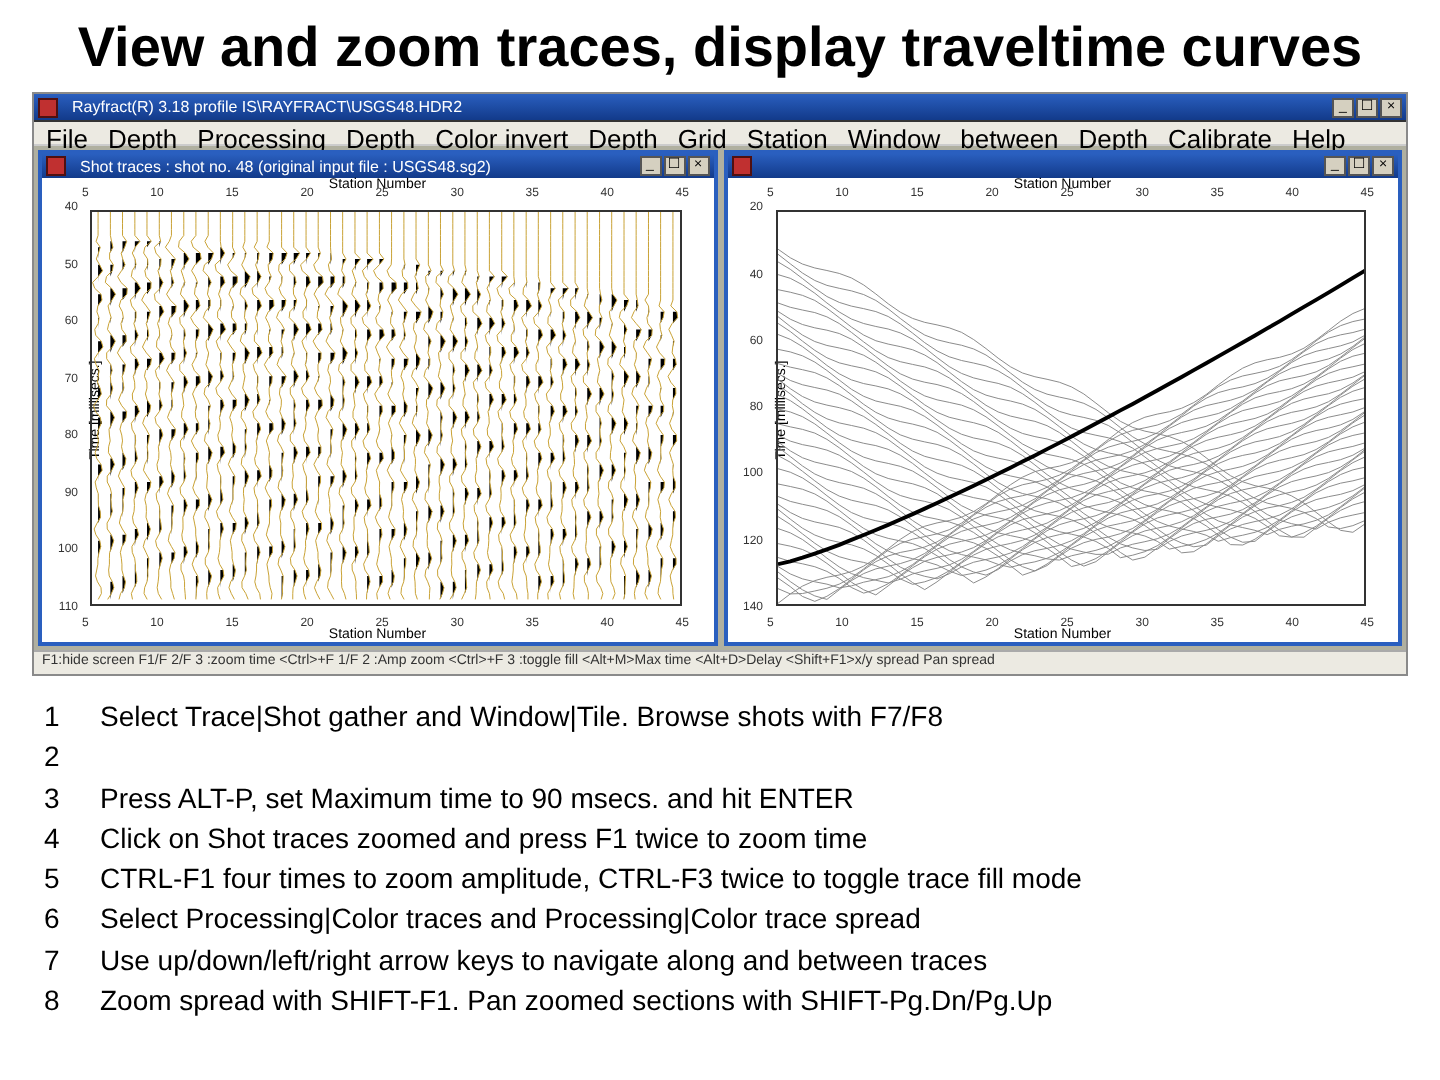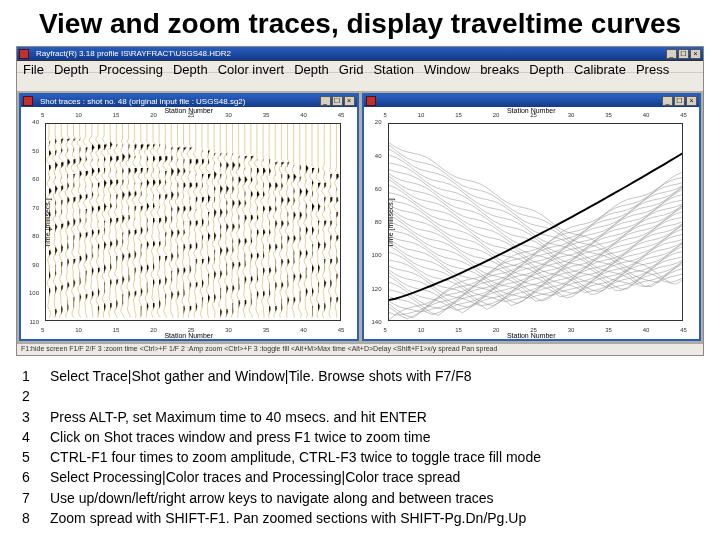--- a/index.html
+++ b/index.html
@@ -53,21 +53,20 @@
     padding: 1px 6px;
     border-bottom: 1px solid #ccc;
   }
   .menu-item { cursor: default; }
   .mdi-area {
     height: 252px;
     background: #b0b0a0;
     padding: 2px;
     display: flex;
     gap: 3px;
-    margin-top: 18px;
   }
   .child-window {
     flex: 1;
     background: #fff;
     border: 2px solid #2a5fbf;
     display: flex; flex-direction: column;
     min-width: 0;
   }
   .child-title-bar {
     height: 13px;
@@ -173,24 +172,24 @@
   <div class="menubar">
     <span class="menu-item">File</span>
     <span class="menu-item">Depth</span>
     <span class="menu-item">Processing</span>
     <span class="menu-item">Depth</span>
     <span class="menu-item">Color invert</span>
     <span class="menu-item">Depth</span>
     <span class="menu-item">Grid</span>
     <span class="menu-item">Station</span>
     <span class="menu-item">Window</span>
-    <span class="menu-item">breaks</span>
+    <span class="menu-item">between</span>
     <span class="menu-item">Depth</span>
     <span class="menu-item">Calibrate</span>
-    <span class="menu-item">Press</span>
+    <span class="menu-item">Help</span>
   </div>
 
   <div class="mdi-area">
 
     <div class="child-window">
       <div class="child-title-bar">
         <div class="tb-left">
           <span class="tb-icon"></span>
           <span class="tb-title">Shot traces : shot no. 48 (original input file : USGS48.sg2)</span>
         </div>
@@ -901,25 +900,25 @@
 <div class="instructions">
   <div class="instruction-row">
       <span class="instruction-num">1</span>
       <span>Select Trace|Shot gather and Window|Tile. Browse shots with F7/F8</span>
     </div>
   <div class="instruction-row">
       <span class="instruction-num">2</span>
     </div>
   <div class="instruction-row">
       <span class="instruction-num">3</span>
-      <span>Press ALT-P, set Maximum time to 40 msecs. and hit ENTER</span>
+      <span>Press ALT-P, set Maximum time to 90 msecs. and hit ENTER</span>
     </div>
   <div class="instruction-row">
       <span class="instruction-num">4</span>
-      <span>Click on Shot traces window and press F1 twice to zoom time</span>
+      <span>Click on Shot traces zoomed and press F1 twice to zoom time</span>
     </div>
   <div class="instruction-row">
       <span class="instruction-num">5</span>
       <span>CTRL-F1 four times to zoom amplitude, CTRL-F3 twice to toggle trace fill mode</span>
     </div>
   <div class="instruction-row">
       <span class="instruction-num">6</span>
       <span>Select Processing|Color traces and Processing|Color trace spread</span>
     </div>
   <div class="instruction-row">

